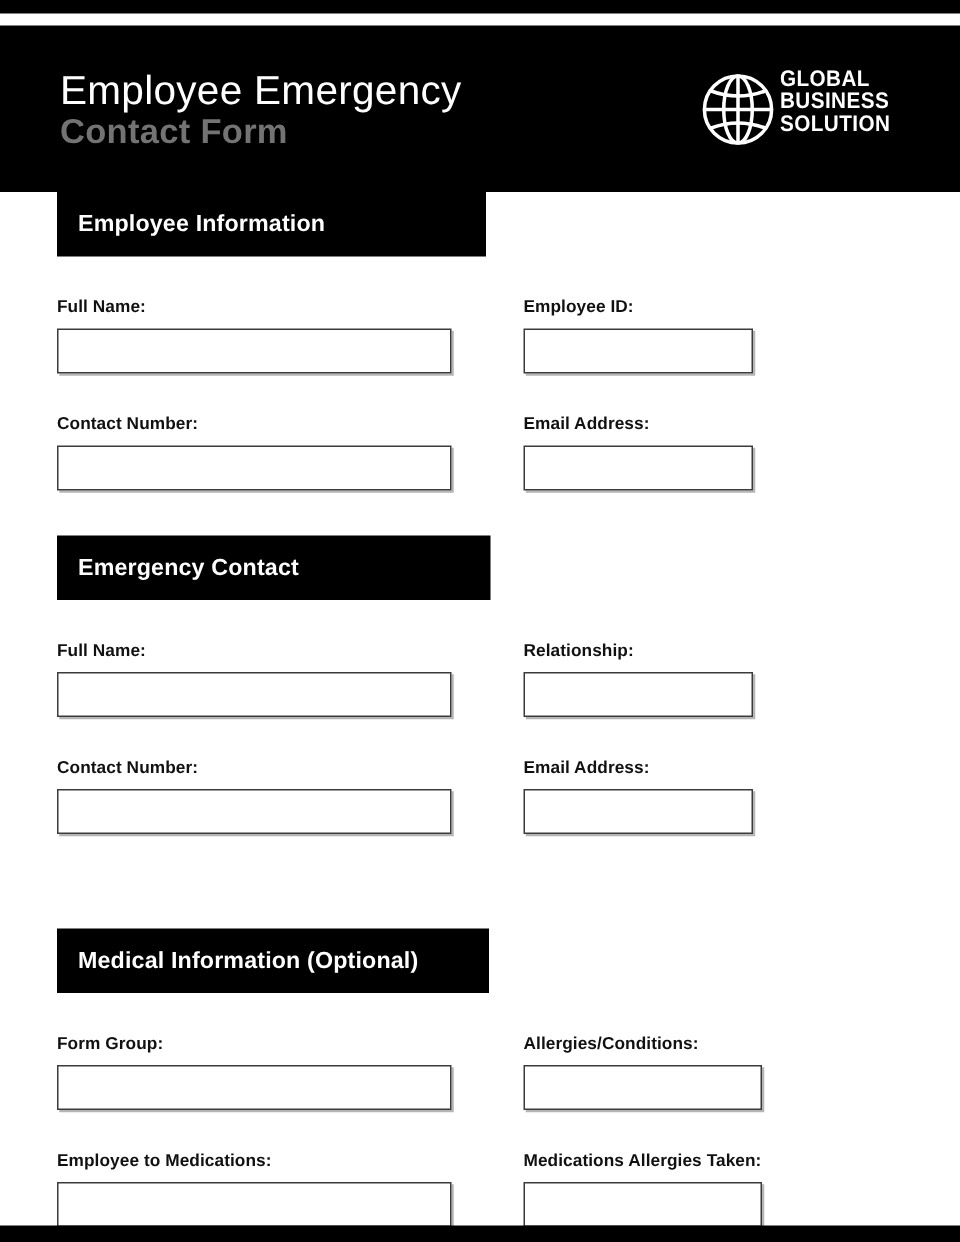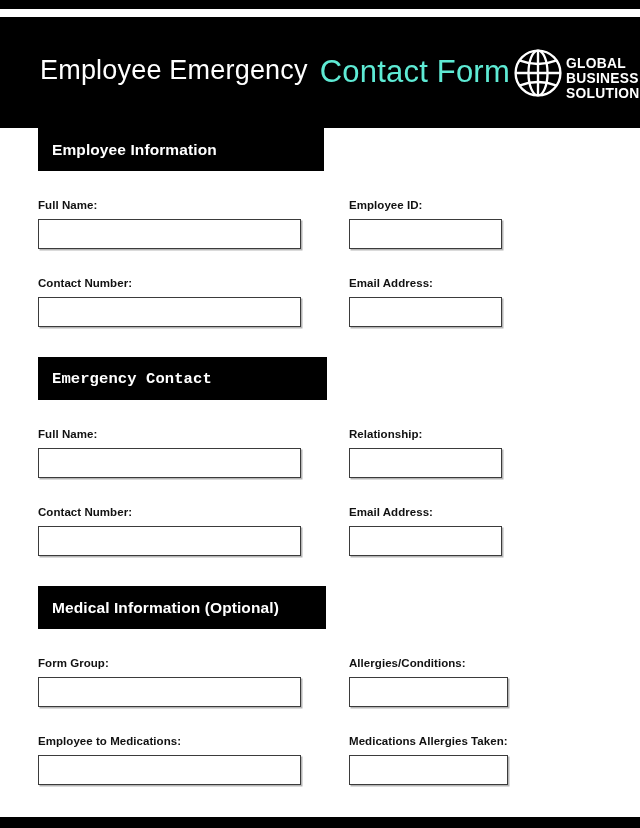--- a/index.html
+++ b/index.html
@@ -31,44 +31,43 @@
     left: 0; top: 17px;
     width: 640px; height: 111px;
     background: #000000;
     display: flex;
     align-items: center;
     justify-content: space-between;
     padding: 0 40px 0 40px;
   }
   .header-titles {
     display: flex;
-    flex-direction: row;
+    flex-direction: column;
     justify-content: center;
     line-height: 1.12;
-    gap: 12px;
   }
   .title-line1 {
     color: #ffffff;
     font-size: 27px;
     font-weight: 300;
     letter-spacing: 0.2px;
     white-space: nowrap;
   }
   .title-line2 {
-    color: #5eead4;
-    font-size: 31px;
-    font-weight: 400;
+    color: #737373;
+    font-size: 23px;
+    font-weight: 700;
     letter-spacing: 0.2px;
     white-space: nowrap;
   }
 
   
   .logo {
     display: flex;
-    align-items: flex-end;
+    align-items: flex-start;
     gap: 0;
   }
   .logo-globe { width: 56px; height: 56px; flex: 0 0 auto; display:block; }
   .logo-words {
     display: flex;
     flex-direction: column;
     color: #ffffff;
     line-height: 1.02;
   }
   .logo-words span {
@@ -100,22 +99,22 @@
   }
   .section-header .section-title {
     color: #ffffff;
     font-size: 15.5px;
     font-weight: 700;
     letter-spacing: 0.1px;
     white-space: nowrap;
   }
   
   .sec-w-1 { width: 286px; }
-  .sec-w-2 { width: 289px; font-family: Liberation Mono, monospace; }
-  .sec-w-3 { width: 288px; }
+  .sec-w-2 { width: 289px; }
+  .sec-w-3 { width: 288px; margin-top: 33px; }
 
   .grid {
     display: grid;
     grid-template-columns: 263px 1fr;
     column-gap: 48px;
     padding: 0 42px 0 38px;
   }
 
   .field { padding-top: 28px; }
   .field-label {

